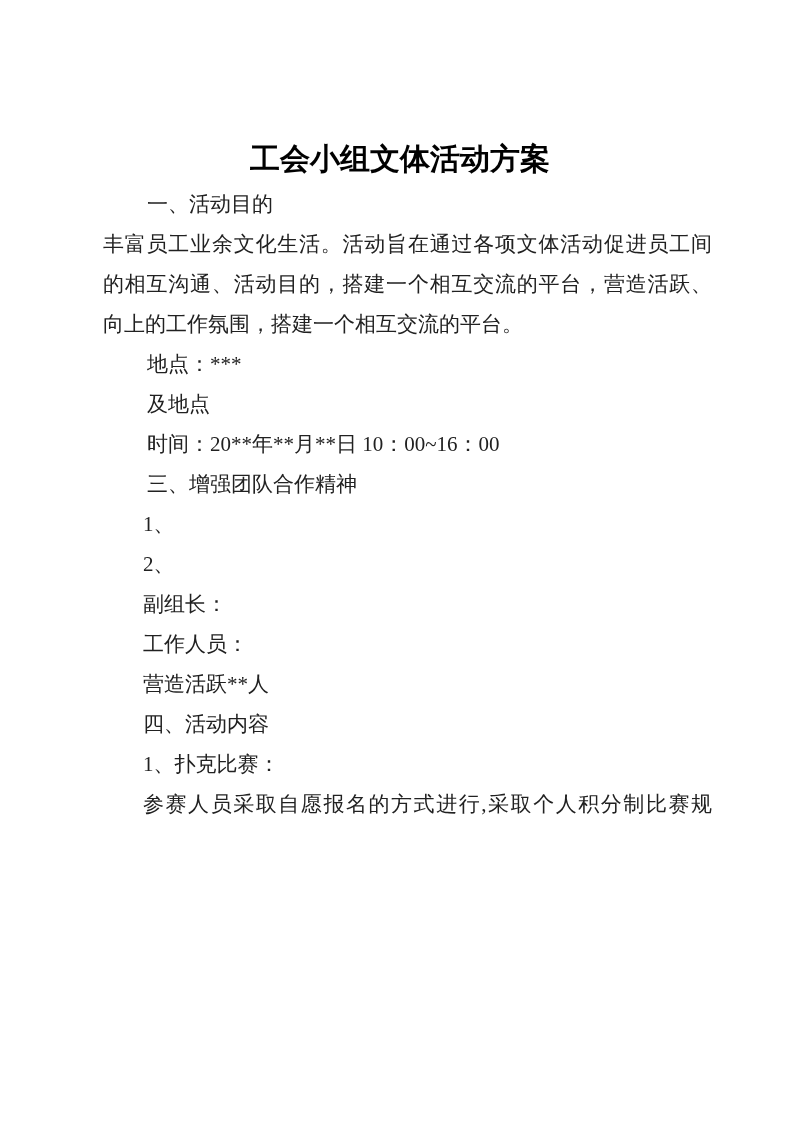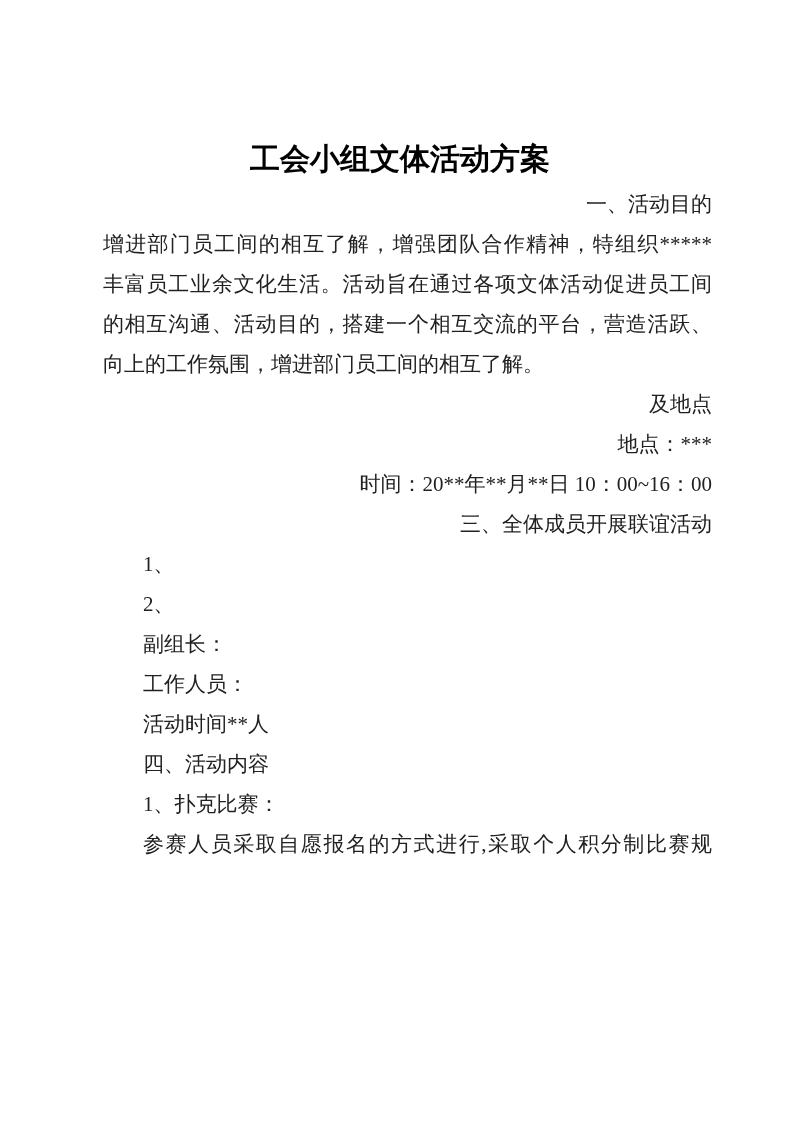--- a/index.html
+++ b/index.html
@@ -29,21 +29,21 @@
     left: 103px;
     width: 609px;
   }
   .ln {
     font-size: 21px;
     line-height: 40px;
     height: 40px;
     overflow: hidden;
     color: #212121;
   }
-  .indent { padding-left: 44px; text-align: right; }
+  .indent { padding-left: 44px; }
   .list   { padding-left: 40px; }
   .justify {
     text-align: justify;
     text-align-last: justify;
   }
   .footer {
     position: absolute;
     top: 1038px;
     left: 0;
     width: 800px;
@@ -57,33 +57,32 @@
 </style>
 </head>
 <body>
 
 <div class="page">
 
   <div class="doc-title">工会小组文体活动方案</div>
 
   <div class="content">
     <div class="ln indent">一、活动目的</div>
-    <div class="ln justify">增进部门员工间的相互了解，增强团队合作精神，特组织*****</div>
     <div class="ln justify">丰富员工业余文化生活。活动旨在通过各项文体活动促进员工间</div>
     <div class="ln justify">的相互沟通、活动目的，搭建一个相互交流的平台，营造活跃、</div>
-    <div class="ln">向上的工作氛围，增进部门员工间的相互了解。</div>
+    <div class="ln">向上的工作氛围，搭建一个相互交流的平台。</div>
+    <div class="ln indent">地点：***</div>
     <div class="ln indent">及地点</div>
-    <div class="ln indent">地点：***</div>
     <div class="ln indent">时间：20**年**月**日 10：00~16：00</div>
-    <div class="ln indent">三、全体成员开展联谊活动</div>
+    <div class="ln indent">三、增强团队合作精神</div>
     <div class="ln list">1、</div>
     <div class="ln list">2、</div>
     <div class="ln list">副组长：</div>
     <div class="ln list">工作人员：</div>
-    <div class="ln list">活动时间**人</div>
+    <div class="ln list">营造活跃**人</div>
     <div class="ln list">四、活动内容</div>
     <div class="ln list">1、扑克比赛：</div>
     <div class="ln list justify">参赛人员采取自愿报名的方式进行,采取个人积分制比赛规</div>
   </div>
 
   <div class="footer">
     <span>第 1 页 共 26 页</span>
   </div>
 
 </div>

